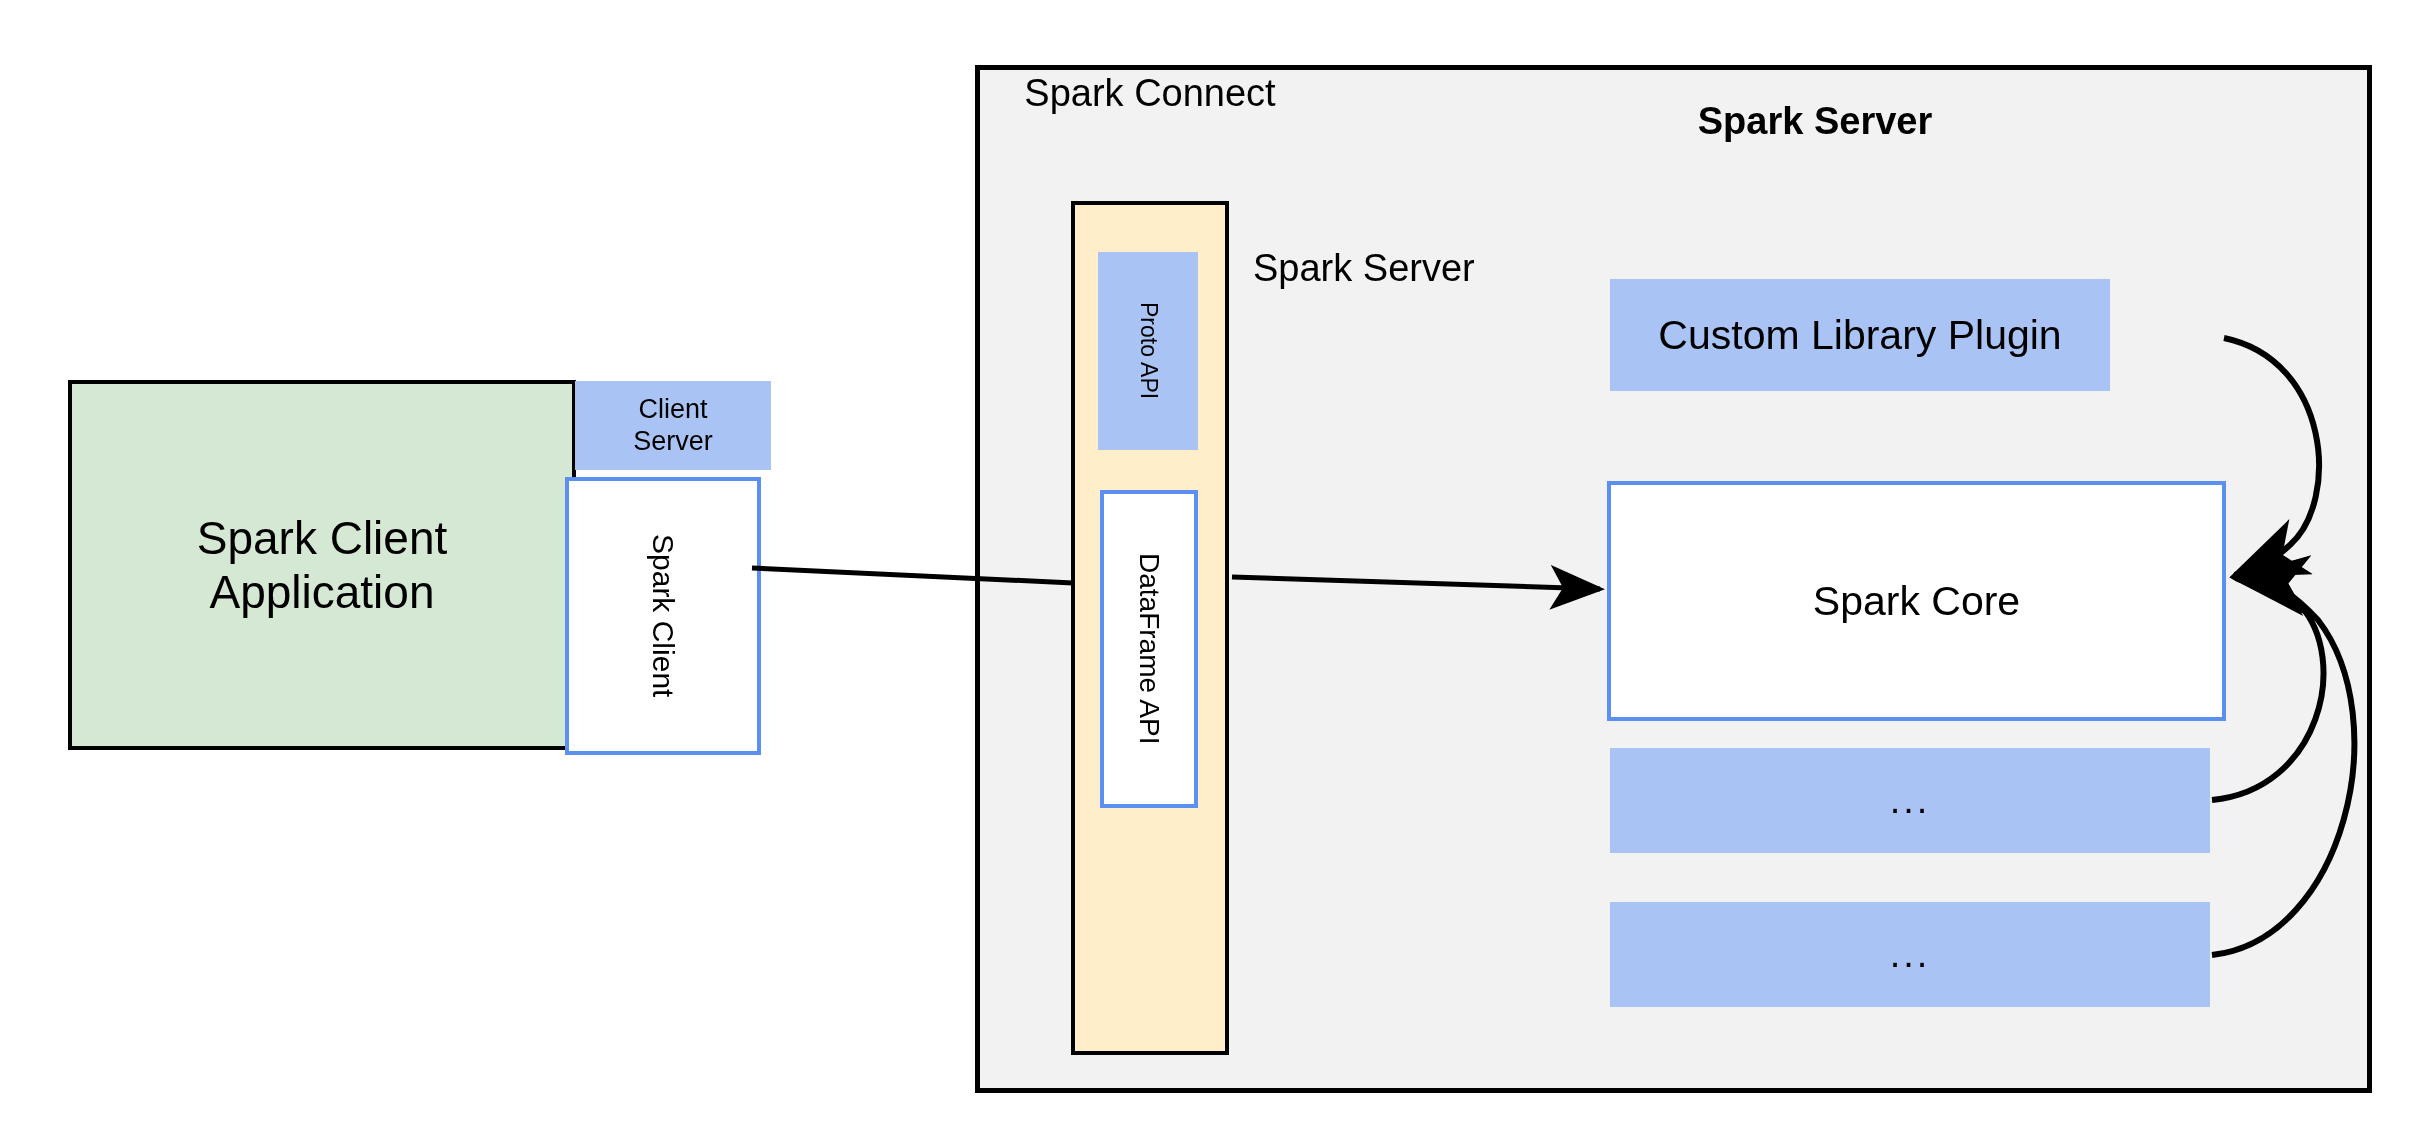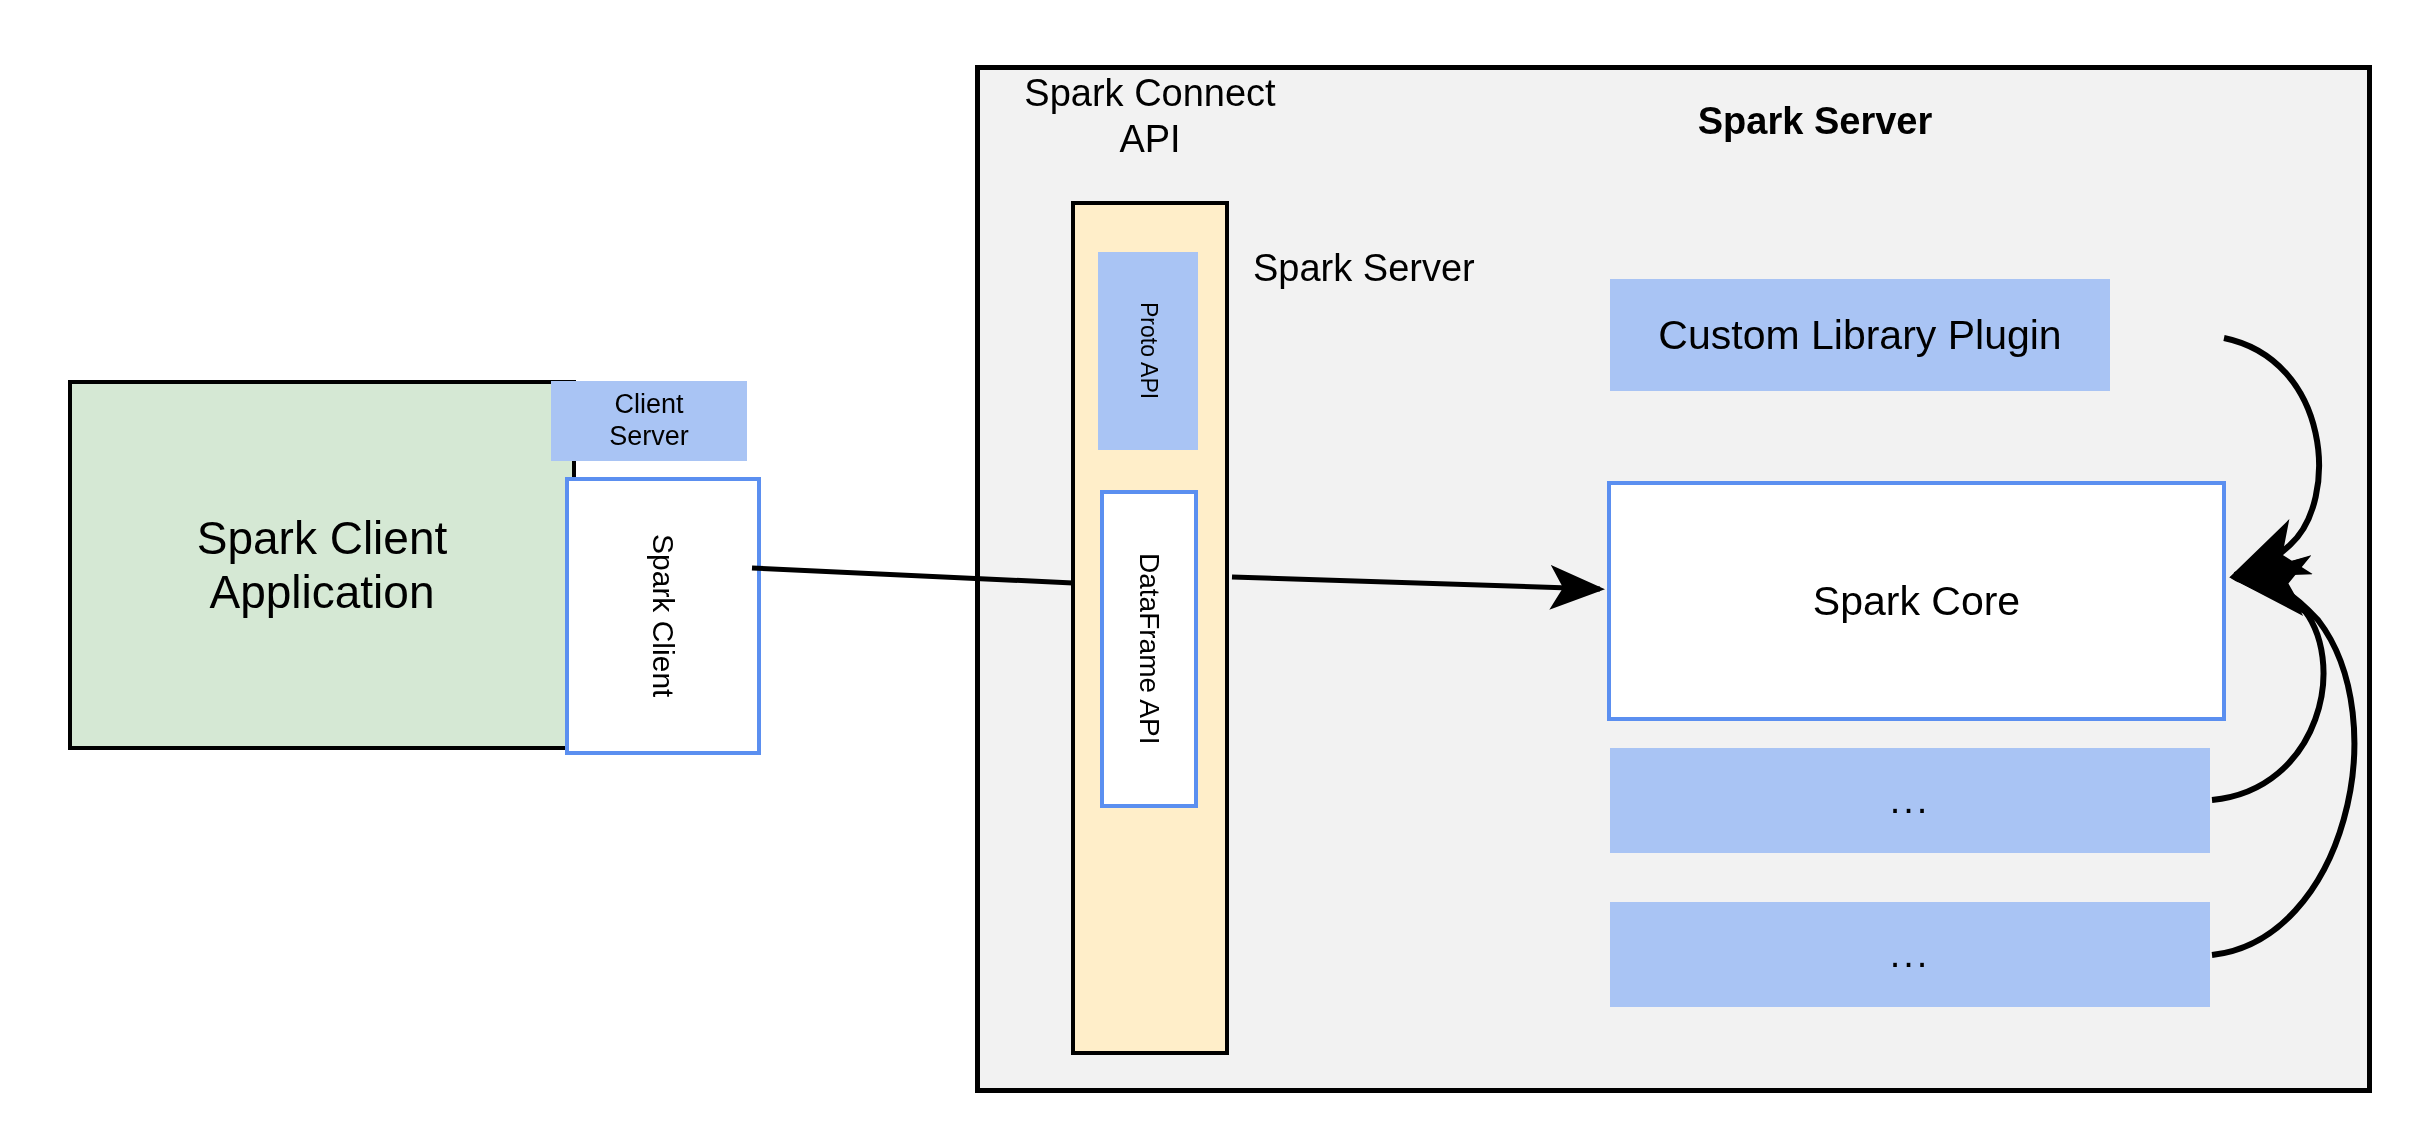--- a/index.html
+++ b/index.html
@@ -36,24 +36,24 @@
     width: 508px;
     height: 370px;
     background: #d5e8d4;
     border: 4px solid #000000;
     font-size: 46px;
     color: #000000;
   }
 
   
   #client-package {
-    left: 551px;
+    left: 575px;
     top: 381px;
     width: 196px;
-    height: 80px;
+    height: 89px;
     background: #a9c4f4;
     border: 2px solid #a9c4f4;
     font-size: 27px;
   }
 
   
   #spark-client {
     left: 565px;
     top: 477px;
     width: 196px;
@@ -185,21 +185,20 @@
 </style>
 </head>
 <body>
 
 <div id="canvas">
 
   <div class="box" id="server-panel"></div>
 
   <div id="connect-api-label">
     <div>Spark Connect</div>
-    <div>API</div>
   </div>
 
   <div id="server-title">Spark Server</div>
 
   <div id="server-lib-label">
     <div>Spark Server</div>
   </div>
 
   <div class="box" id="api-column"></div>
 

